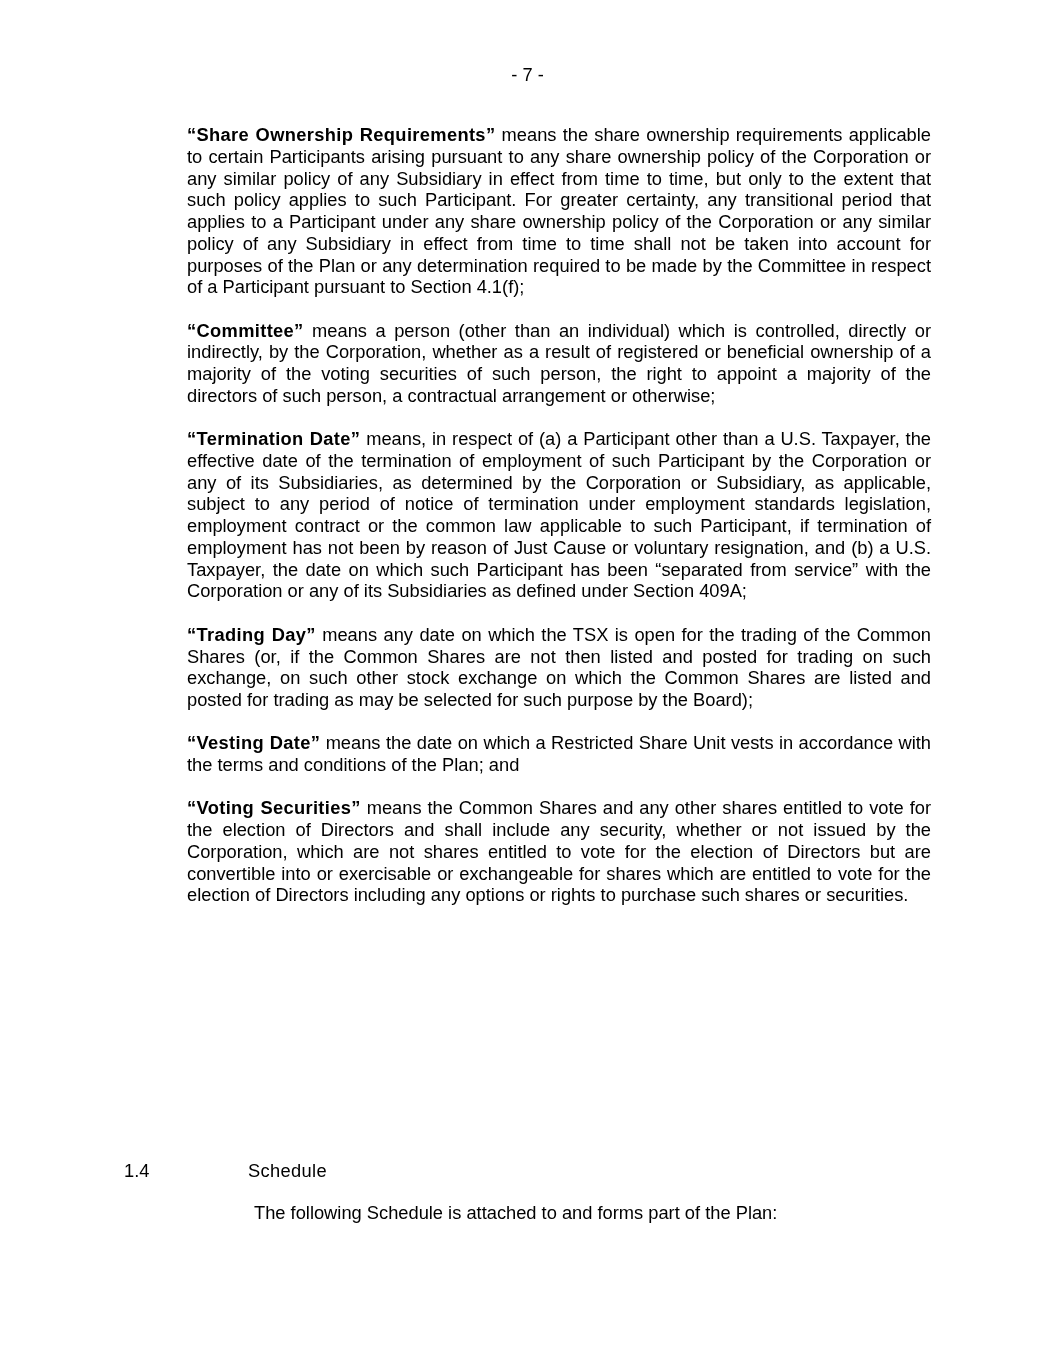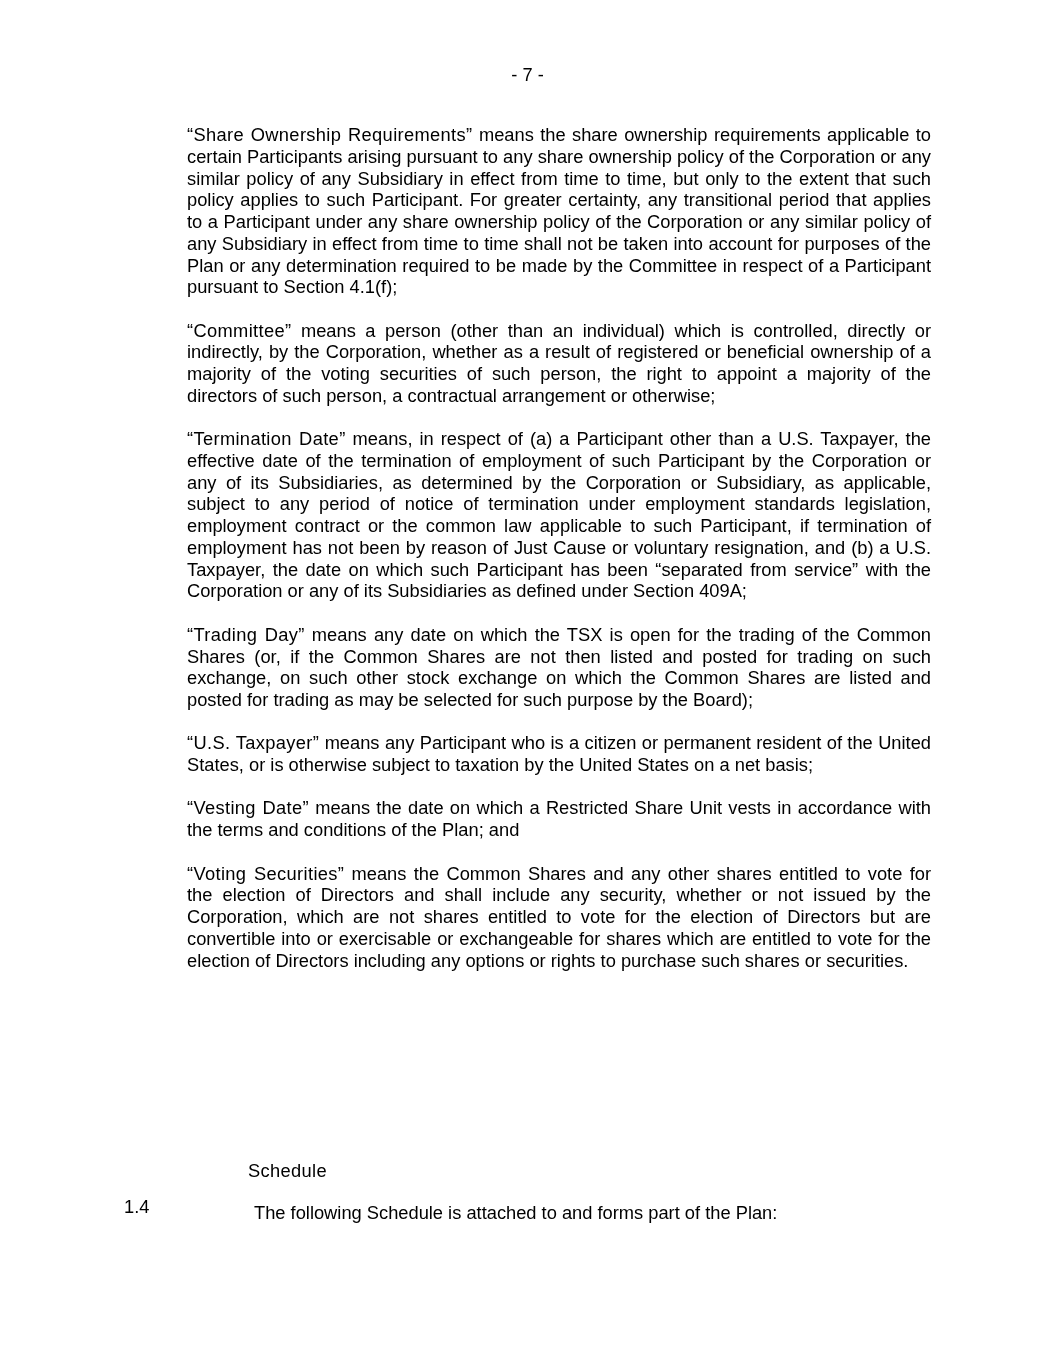--- a/index.html
+++ b/index.html
@@ -30,32 +30,32 @@
     width: 744px;
     top: 124px;
   }
   .def {
     margin: 0 0 21.6px 0;
     text-align: justify;
     text-align-last: left;
   }
   .term {
     letter-spacing: 0.35px;
+    font-weight: bold;
   }
   .section-heading {
     position: absolute;
     top: 1160px;
     left: 124px;
     width: 800px;
   }
   .section-number {
     position: absolute;
     left: 0;
     top: 0;
-    margin-top: 36px;
   }
   .section-title {
     position: absolute;
     left: 124px;
     top: 0;
     letter-spacing: 0.35px;
   }
   .section-body {
     position: absolute;
     top: 1202px;
@@ -66,21 +66,20 @@
 </head>
 <body>
 
 <div class="page-number">- 7 -</div>
 
 <div class="defs">
   <p class="def"><span class="term">“Share Ownership Requirements”</span><span> means the share ownership requirements applicable to certain Participants arising pursuant to any share ownership policy of the Corporation or any similar policy of any Subsidiary in effect from time to time, but only to the extent that such policy applies to such Participant. For greater certainty, any transitional period that applies to a Participant under any share ownership policy of the Corporation or any similar policy of any Subsidiary in effect from time to time shall not be taken into account for purposes of the Plan or any determination required to be made by the Committee in respect of a Participant pursuant to Section 4.1(f);</span></p>
   <p class="def"><span class="term">“Committee”</span><span> means a person (other than an individual) which is controlled, directly or indirectly, by the Corporation, whether as a result of registered or beneficial ownership of a majority of the voting securities of such person, the right to appoint a majority of the directors of such person, a contractual arrangement or otherwise;</span></p>
   <p class="def"><span class="term">“Termination Date”</span><span> means, in respect of (a) a Participant other than a U.S. Taxpayer, the effective date of the termination of employment of such Participant by the Corporation or any of its Subsidiaries, as determined by the Corporation or Subsidiary, as applicable, subject to any period of notice of termination under employment standards legislation, employment contract or the common law applicable to such Participant, if termination of employment has not been by reason of Just Cause or voluntary resignation, and (b) a U.S. Taxpayer, the date on which such Participant has been “separated from service” with the Corporation or any of its Subsidiaries as defined under Section 409A;</span></p>
   <p class="def"><span class="term">“Trading Day”</span><span> means any date on which the TSX is open for the trading of the Common Shares (or, if the Common Shares are not then listed and posted for trading on such exchange, on such other stock exchange on which the Common Shares are listed and posted for trading as may be selected for such purpose by the Board);</span></p>
-  <p class="def"><span class="term">“U.S. Taxpayer”</span><span> means any Participant who is a citizen or permanent resident of the United States, or is otherwise subject to taxation by the United States on a net basis;</span></p>
   <p class="def"><span class="term">“Vesting Date”</span><span> means the date on which a Restricted Share Unit vests in accordance with the terms and conditions of the Plan; and</span></p>
   <p class="def"><span class="term">“Voting Securities”</span><span> means the Common Shares and any other shares entitled to vote for the election of Directors and shall include any security, whether or not issued by the Corporation, which are not shares entitled to vote for the election of Directors but are convertible into or exercisable or exchangeable for shares which are entitled to vote for the election of Directors including any options or rights to purchase such shares or securities.</span></p>
 </div>
 
 <div class="section-heading">
   <span class="section-number">1.4</span>
   <span class="section-title">Schedule</span>
 </div>
 
 <div class="section-body">The following Schedule is attached to and forms part of the Plan:</div>

